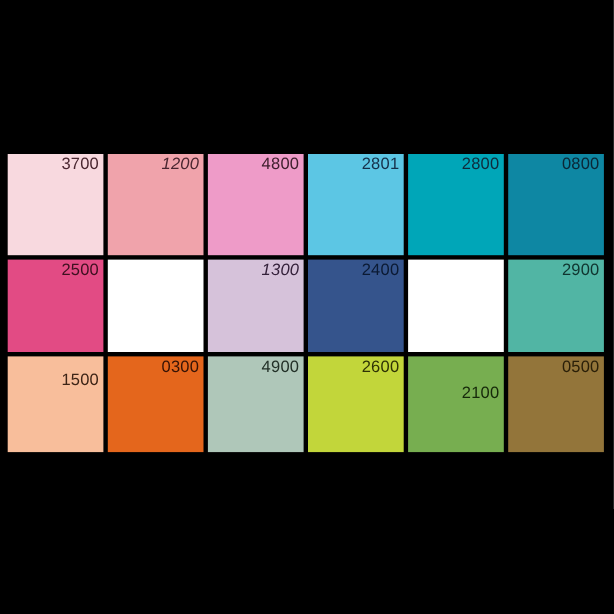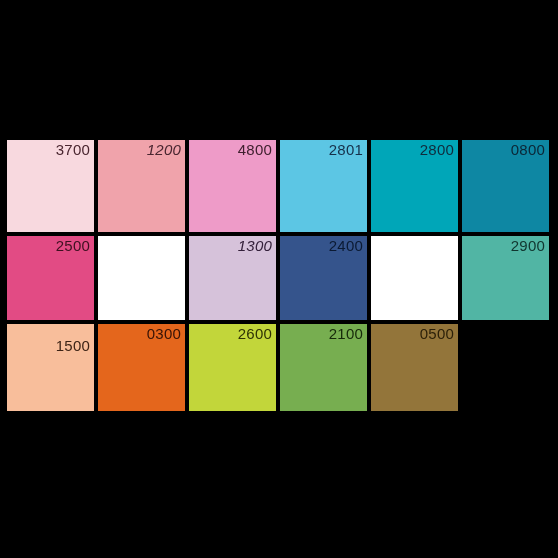--- a/index.html
+++ b/index.html
@@ -95,23 +95,26 @@
       <div class="swatch-cell is-empty" style="background: rgb(255, 255, 255);"></div>
       <div class="swatch-cell" style="background: rgb(81, 181, 164);">
         <span class="swatch-code" style="color: rgb(16, 53, 47);">2900</span>
       </div>
       <div class="swatch-cell" style="background: rgb(248, 190, 155);">
         <span class="swatch-code" style="color: rgb(62, 36, 22); margin-top: 12px;">1500</span>
       </div>
       <div class="swatch-cell" style="background: rgb(228, 102, 28); padding-left: 24px;">
         <span class="swatch-code" style="color: rgb(54, 19, 6);">0300</span>
       </div>
+      <div class="swatch-cell" style="background: rgb(175, 199, 185);">
+        <span class="swatch-code" style="color: rgb(35, 49, 40);">4900</span>
+      </div>
       <div class="swatch-cell" style="background: rgb(194, 214, 58);">
         <span class="swatch-code" style="color: rgb(46, 51, 5);">2600</span>
       </div>
       <div class="swatch-cell" style="background: rgb(119, 174, 80);">
-        <span class="swatch-code" style="color: rgb(22, 41, 10);">2100</span>
+        <span class="swatch-code" style="color: rgb(22, 41, 10); margin-top: 24px;">2100</span>
       </div>
       <div class="swatch-cell" style="background: rgb(147, 117, 58);">
         <span class="swatch-code" style="color: rgb(42, 31, 8);">0500</span>
       </div>
     </div>
 </div>
 
 </body></html>

